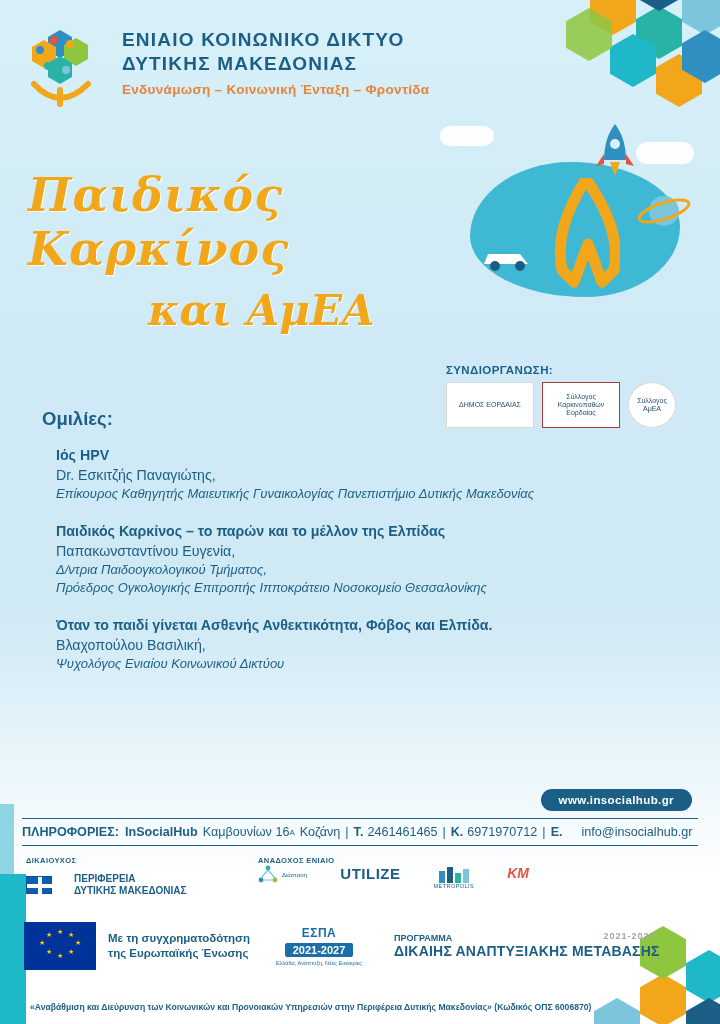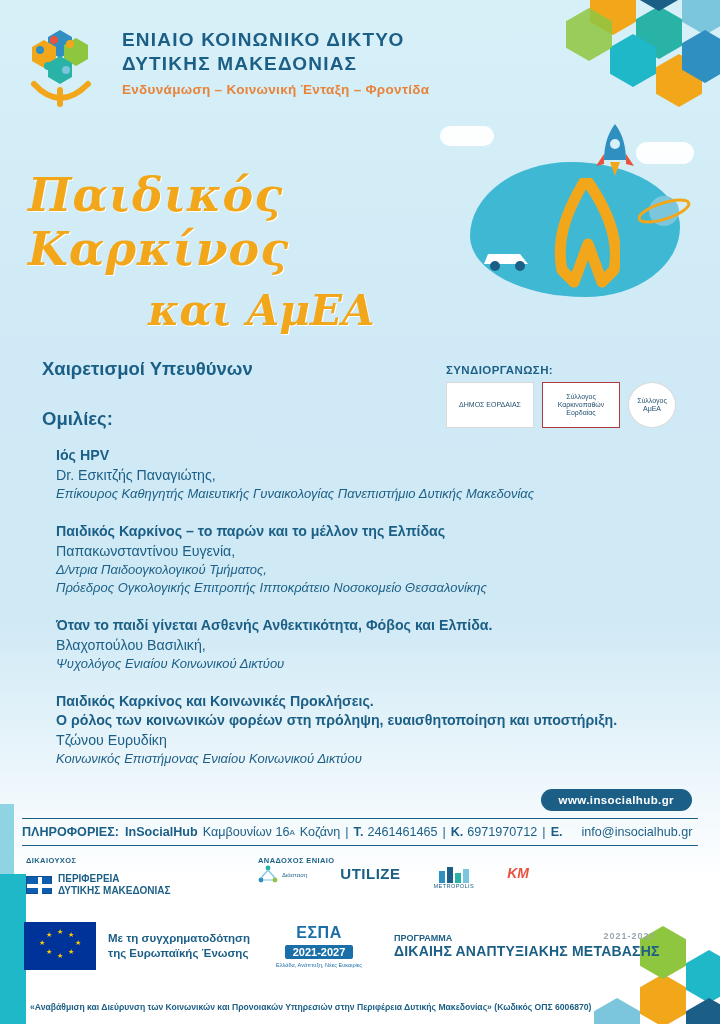--- a/index.html
+++ b/index.html
@@ -89,38 +89,38 @@
     border-top:1.5px solid #1c5f86; border-bottom:1.5px solid #1c5f86;
     display:flex; align-items:center; font-size:12.6px; color:#1c5f86;
   }
   .info-bar b { font-weight:bold; }
   .sep { color:#1c5f86; margin:0 5px; }
 
   
   .partners { position:absolute; top:856px; left:26px; right:26px; height:60px; }
   .p-label { font-size:7.5px; font-weight:bold; color:#1c5f86; letter-spacing:.4px; }
   .ben { position:absolute; left:0; top:0; }
-  .ben-logo { display:flex; align-items:center; gap:6px; margin-top:8px; }
+  .ben-logo { display:flex; align-items:center; gap:22px; margin-top:8px; }
   .flag-blue { width:26px; height:18px; background:#0d5eaf; position:relative; border:1px solid #0b4e92; }
   .flag-cross-v { position:absolute; left:11px; top:0; width:4px; height:18px; background:#fff;}
   .flag-cross-h { position:absolute; left:0; top:7px; width:26px; height:4px; background:#fff;}
   .ben-text { font-size:10px; font-weight:bold; color:#1c5f86; line-height:12px;}
   .cons { position:absolute; left:232px; top:0; }
   .cons-logos { display:flex; align-items:flex-start; gap:33px; }
 
   
   .eu-band {
     position:absolute; top:920px; left:24px; right:24px; height:52px;
     display:flex; align-items:center; gap:12px;
   }
   .eu-flag { width:72px; height:48px; background:#003399; position:relative; }
   .eu-star { position:absolute; color:#FFCC00; font-size:7px; }
   .eu-text { font-size:11.5px; color:#1c5f86; font-weight:600; line-height:15px; }
   .espa { text-align:center; }
-  .espa-top { font-size:16px; font-weight:bold; color:#1b6fa8; letter-spacing:.5px;}
+  .espa-top { font-size:12px; font-weight:bold; color:#1b6fa8; letter-spacing:.5px;}
   .espa-years { background:#1b6fa8; color:#fff; font-size:11px; font-weight:bold; padding:1px 8px; border-radius:2px; display:inline-block;}
   .espa-sub { font-size:5.6px; color:#1b6fa8; margin-top:2px;}
   .prog { text-align:left; }
   .prog-label { font-size:9px; font-weight:bold; color:#1c5f86;}
   .prog-title { font-size:14px; font-weight:bold; color:#1c5f86; letter-spacing:.2px;}
   .prog-years { font-size:9px; font-weight:bold; color:#9aa7ad; letter-spacing:1px;}
 
   .footnote {
     position:absolute; bottom:12px; left:30px; right:30px;
     font-size:8.6px; color:#1c5f86; font-weight:600;
@@ -202,21 +202,20 @@
       <circle cx="15" cy="24" r="5" fill="#1c5f86"></circle>
       <circle cx="40" cy="24" r="5" fill="#1c5f86"></circle>
     </svg>
   </div>
 
   <div class="title-wrap">
     <div class="title1">Παιδικός Καρκίνος</div>
     <div class="title2">και ΑμΕΑ</div>
   </div>
 
-  <div class="greet">Χαιρετισμοί Υπευθύνων</div>
   <div class="omilies">Ομιλίες:</div>
 
   <div class="coorg-label">ΣΥΝΔΙΟΡΓΑΝΩΣΗ:</div>
   <div class="coorg-logos">
     <div class="coorg-logo" style="width:88px;height:46px;">
       <span>ΔΗΜΟΣ ΕΟΡΔΑΙΑΣ</span>
     </div>
     <div class="coorg-logo" style="width:78px;height:46px;border-color:#b03a3a;">
       <span>Σύλλογος Καρκινοπαθών Εορδαίας</span>
     </div>
@@ -239,26 +238,20 @@
       <div class="talk-role">Δ/ντρια Παιδοογκολογικού Τμήματος,</div>
       <div class="talk-role">Πρόεδρος Ογκολογικής Επιτροπής Ιπποκράτειο Νοσοκομείο Θεσσαλονίκης</div>
     </div>
 
     <div class="talk">
       <div class="talk-title">Όταν το παιδί γίνεται Ασθενής Ανθεκτικότητα, Φόβος και Ελπίδα.</div>
       <div class="talk-name">Βλαχοπούλου Βασιλική,</div>
       <div class="talk-role">Ψυχολόγος Ενιαίου Κοινωνικού Δικτύου</div>
     </div>
 
-    <div class="talk">
-      <div class="talk-title">Παιδικός Καρκίνος και Κοινωνικές Προκλήσεις.</div>
-      <div class="talk-title">Ο ρόλος των κοινωνικών φορέων στη πρόληψη, ευαισθητοποίηση και υποστήριξη.</div>
-      <div class="talk-name">Τζώνου Ευρυδίκη</div>
-      <div class="talk-role">Κοινωνικός Επιστήμονας Ενιαίου Κοινωνικού Δικτύου</div>
-    </div>
 
   </div>
 
   <div class="web-pill">www.insocialhub.gr</div>
 
   <div class="info-bar">
     <b>ΠΛΗΡΟΦΟΡΙΕΣ:</b>
     <b style="margin-left:6px;">InSocialHub</b>
     <span style="margin-left:5px;">Καμβουνίων 16</span>
     <sup style="font-size:8px;">Α</sup>

